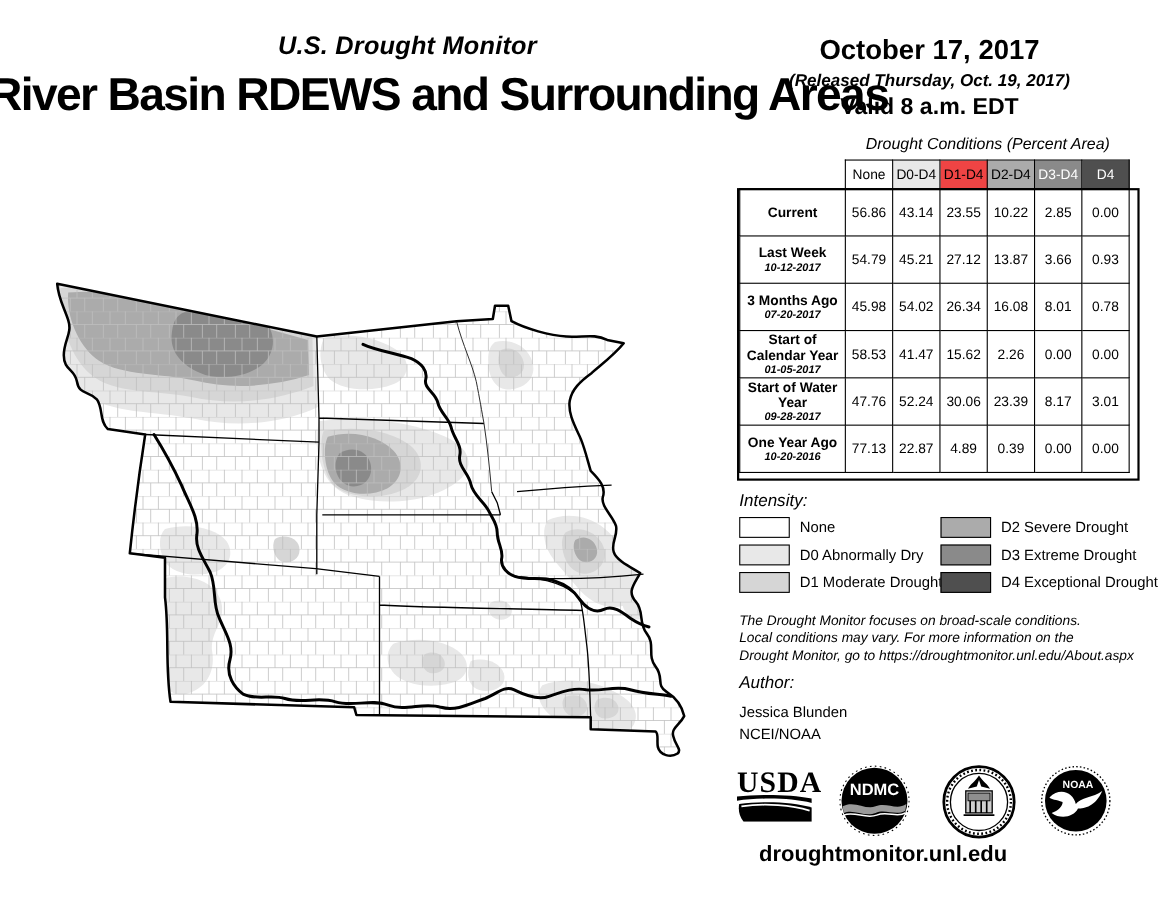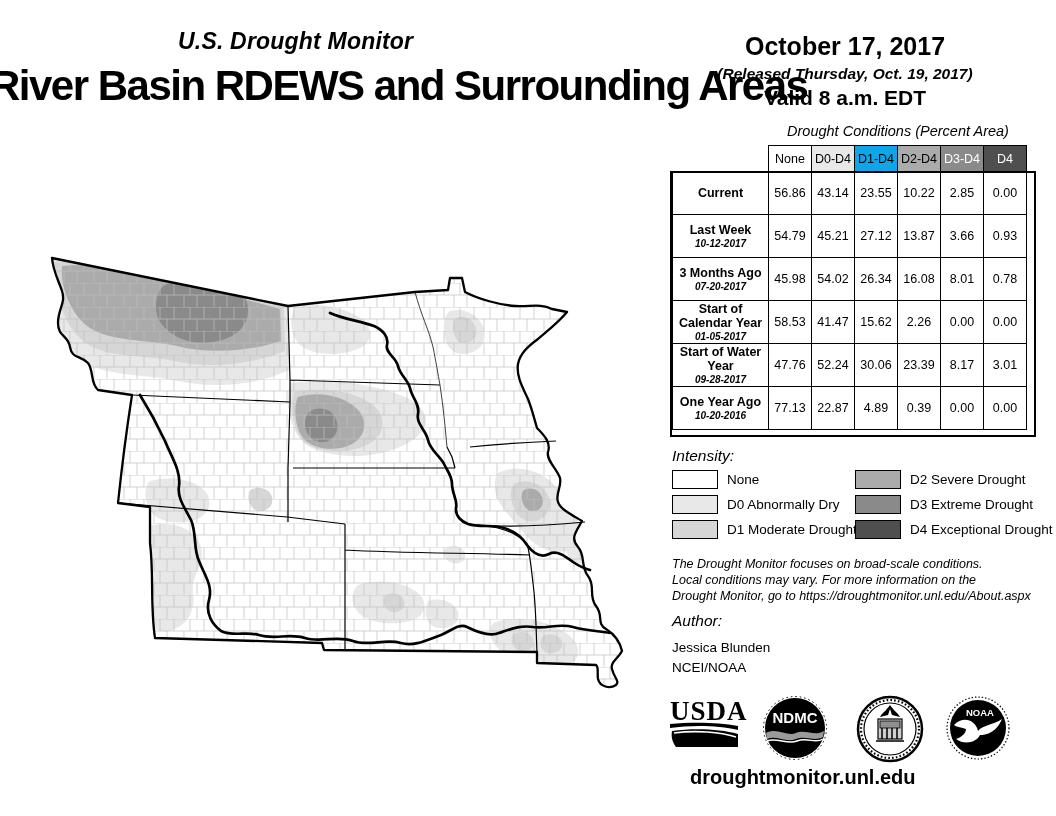--- a/index.html
+++ b/index.html
@@ -2,21 +2,21 @@
 <html><head>
 <meta charset="utf-8">
 <style>
   html,body{margin:0;padding:0}
   body{
     width:1056px;height:816px;position:relative;background:#fff;
     font-family:"Liberation Sans",sans-serif;color:#000;overflow:hidden;
   }
   
   .monitor-label{
-    position:absolute;left:178px;top:28px;width:310px;text-align:left;
+    position:absolute;left:178px;top:28px;width:310px;text-align:right;
     font-size:23px;font-weight:bold;font-style:italic;letter-spacing:.2px;
   }
   .page-title{
     position:absolute;left:-10px;top:62px;margin:0;white-space:nowrap;
     font-size:42px;font-weight:bold;letter-spacing:-1.5px;z-index:3;
   }
   .date-block{position:absolute;left:690px;top:32px;width:310px;text-align:center;z-index:2}
   .date-line{font-size:25px;font-weight:bold}
   .released-line{font-size:15.5px;font-weight:bold;font-style:italic;margin-top:4px}
   .valid-line{font-size:21px;font-weight:bold;margin-top:3px}
@@ -143,21 +143,21 @@
 </svg>
 </div>
 
 <div class="table-title">Drought Conditions (Percent Area)</div>
 <table class="dm-table">
   <thead>
     <tr>
       <th class="blank"></th>
       <th style="background-color: rgb(255, 255, 255);">None</th>
       <th style="background-color: rgb(232, 232, 232);">D0-D4</th>
-      <th style="background-color: #0ea5e9;">D1-D4</th>
+      <th style="background-color: #ef4444;">D1-D4</th>
       <th style="background-color: rgb(171, 171, 171);">D2-D4</th>
       <th class="dark" style="background-color: rgb(138, 138, 138);">D3-D4</th>
       <th class="dark" style="background-color: rgb(79, 79, 79);">D4</th>
     </tr>
   </thead>
   <tbody>
     <tr>
       <th>
           <div class="rowlbl">Current</div>
         </th>

